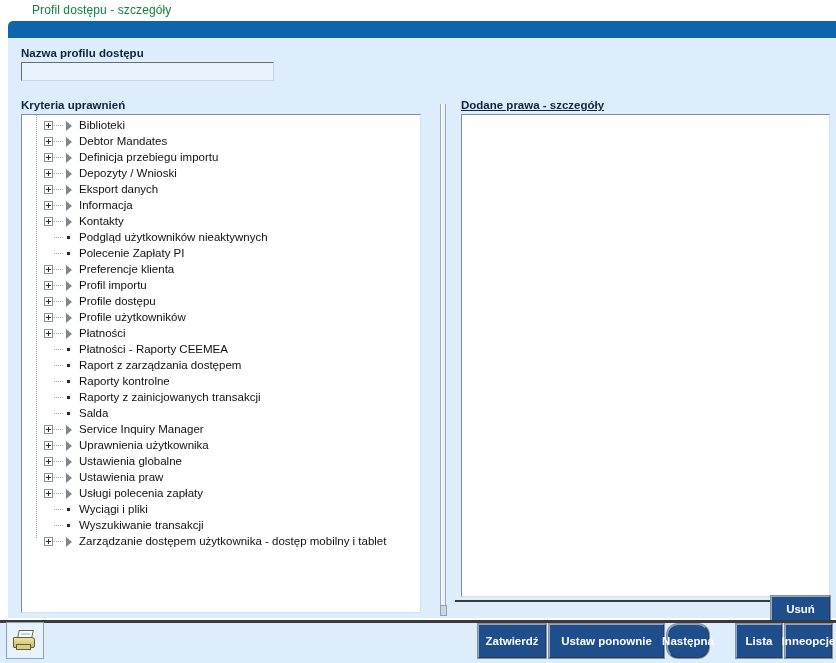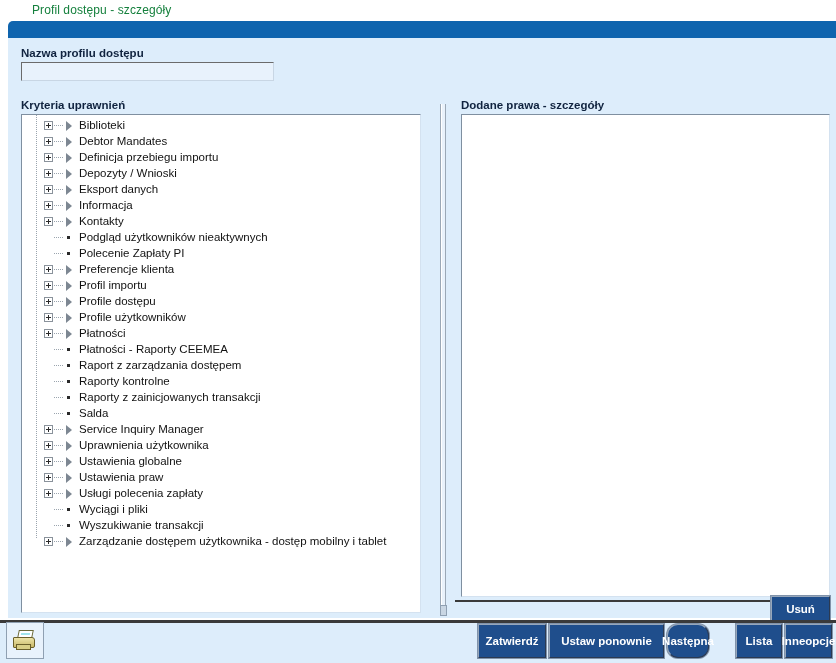--- a/index.html
+++ b/index.html
@@ -50,21 +50,21 @@
   
   .field-label {
     position: absolute;
     font-size: 11.5px;
     font-weight: bold;
     color: #10233F;
     white-space: nowrap;
   }
   .label-profile-name { left: 21px; top: 47px; }
   .label-criteria     { left: 21px; top: 99px; }
-  .label-rights       { left: 461px; top: 99px; }
+  .label-rights       { left: 461px; top: 99px; text-decoration: underline; }
 
   
   .text-input {
     position: absolute;
     left: 21px; top: 62px;
     width: 253px; height: 19px;
     background: #E8F2FC;
     border: 1px solid;
     border-color: #6B6B6B #C8D6E4 #C8D6E4 #6B6B6B;
     font-family: "Liberation Sans", sans-serif;

